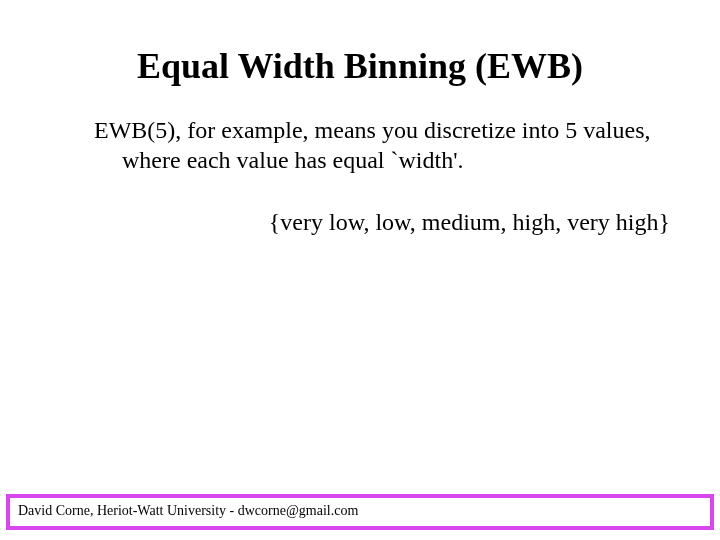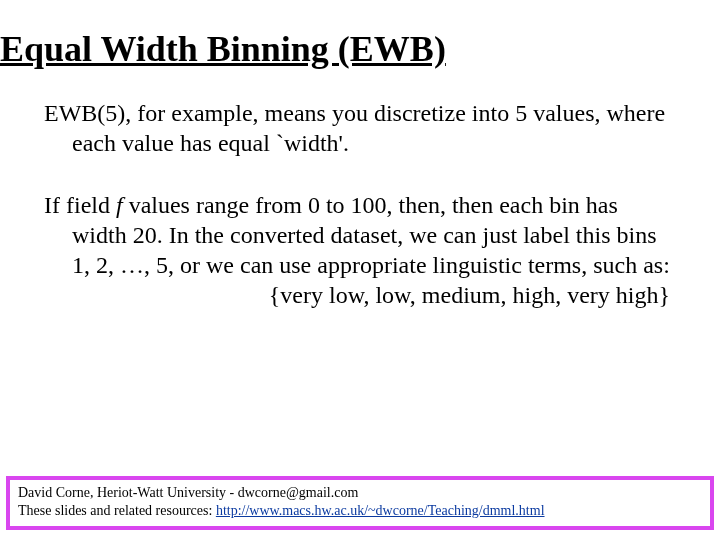--- a/index.html
+++ b/index.html
@@ -1,19 +1,19 @@
 <!DOCTYPE html>
 <html><head>
 <meta charset="utf-8">
 <style>
   * { margin: 0; padding: 0; box-sizing: border-box; }
   html, body { width: 720px; height: 540px; background: #fff; font-family: "Times New Roman", Times, serif; color: #000; }
   .slide { width: 720px; height: 540px; position: relative; }
-  .title { font-size: 36px; padding-top: 28px; padding-bottom: 28px; text-decoration: underline; }
-  .body { padding: 0 50px 0 22px; font-size: 24px; line-height: 1.25; }
+  .title { font-size: 36px; text-align: center; padding-top: 45px; padding-bottom: 28px; }
+  .body { padding: 0 50px 0 72px; font-size: 24px; line-height: 1.25; }
   .para1 { margin-bottom: 32px; text-indent: -28px; padding-left: 50px; }
   .para2 { text-indent: -28px; padding-left: 50px; }
   .para3 { padding-left: 22px; text-align: right; }
   .italic { font-style: italic; }
   .footer {
     position: absolute;
     left: 6px; right: 6px; bottom: 10px;
     border: 4px solid #d946ef;
     padding: 4px 8px 6px 8px;
     font-size: 14px;
@@ -22,26 +22,20 @@
   .footer a { color: #0b3aa0; text-decoration: underline; }
 </style>
 </head>
 <body>
 <div class="slide">
 
   <h1 class="title">Equal Width Binning (EWB)</h1>
 
   <div class="body">
     <p class="para1">EWB(5), for example, means you discretize into 5 values, where each value has equal `width'.</p>
-    <p class="para2">
-      <span>If field </span><span class="italic">f</span><span> values range from 0 to 100, then, then each bin has width 20. In the converted dataset, we can just label this bins 1, 2, …, 5, or we can use appropriate linguistic terms, such as:</span>
-    </p>
     <p class="para3">{very low, low, medium, high, very high}</p>
   </div>
 
   <div class="footer">
     <div>David Corne,  Heriot-Watt University  -  dwcorne@gmail.com</div>
-    <div>
-      <span>These slides and related resources:  </span><a href="#">http://www.macs.hw.ac.uk/~dwcorne/Teaching/dmml.html</a>
-    </div>
   </div>
 
 </div>
 
 </body></html>

